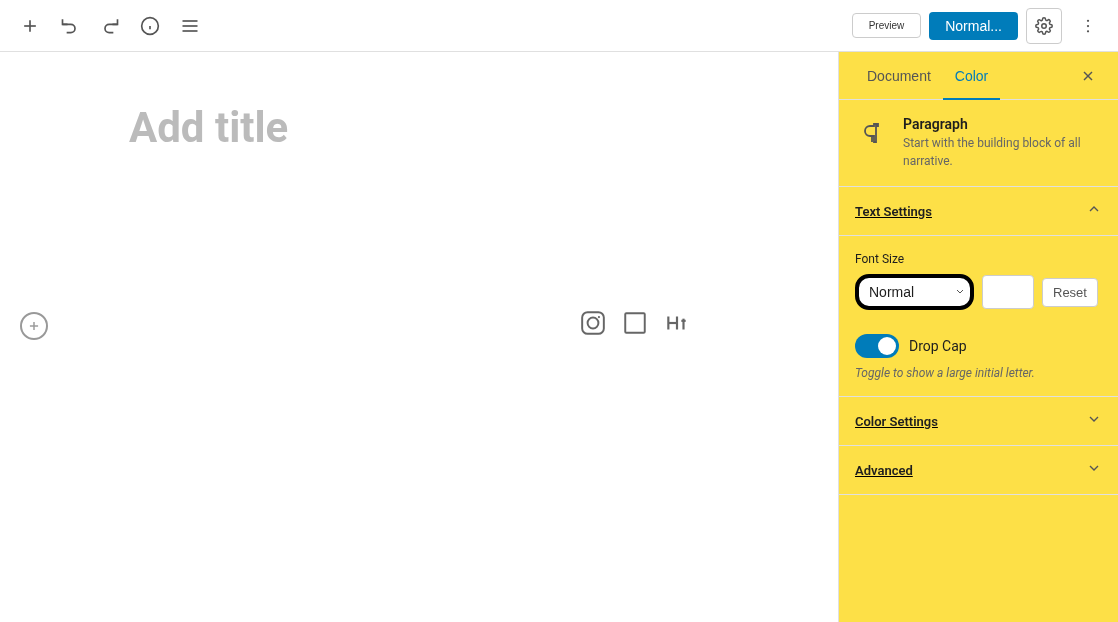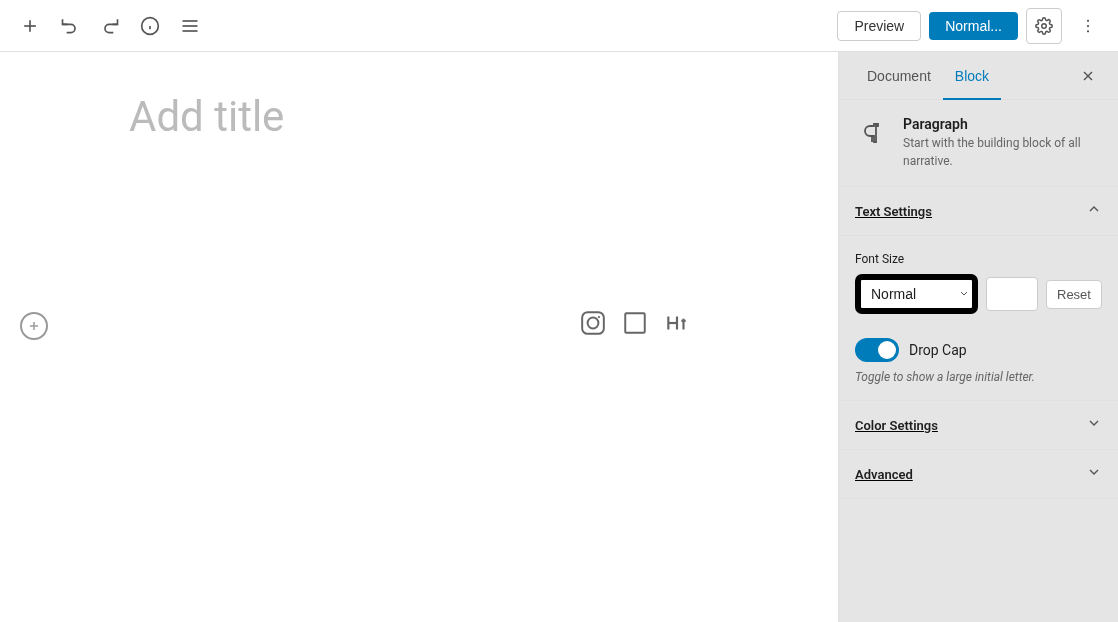--- a/index.html
+++ b/index.html
@@ -14,21 +14,21 @@
     .toolbar-left { display: flex; align-items: center; gap: 4px; }
     .toolbar-right { display: flex; align-items: center; gap: 8px; }
     .toolbar-btn {
       width: 36px; height: 36px; border: none; background: none;
       cursor: pointer; border-radius: 4px; display: flex; align-items: center;
       justify-content: center; color: #555;
     }
     .toolbar-btn svg { width: 20px; height: 20px; }
     .btn-preview {
       padding: 6px 16px; border: 1px solid #ccc; border-radius: 4px;
-      background: #fff; cursor: pointer; font-size: 14px; color: #333;
+      background: #fff; cursor: pointer; font-size: 10px; color: #333;
     }
     .btn-publish {
       padding: 6px 16px; border: none; border-radius: 4px;
       background: #007cba; cursor: pointer; font-size: 14px; color: #fff;
     }
     .btn-settings {
       width: 36px; height: 36px; border: 1px solid #ccc; border-radius: 4px;
       background: #fff; cursor: pointer; display: flex; align-items: center;
       justify-content: center; color: #555;
     }
@@ -44,38 +44,38 @@
     }
 
     
     .editor-area {
       flex: 1; background: #fff; position: relative; overflow: hidden;
     }
     .editor-inner {
       max-width: 700px; margin: 0 auto; padding: 40px 60px;
     }
     .add-title {
-      font-size: 42px; color: #bbb; font-weight: 400;
-      cursor: text; line-height: 1.2;
+      font-size: 42px; color: #bbb; font-weight: 700;
+      cursor: text; line-height: 1.2; margin-top: 11px;
     }
     .add-block-btn {
       position: absolute; left: 20px; top: 260px;
       width: 28px; height: 28px; border: 2px solid #999; border-radius: 50%;
       background: none; cursor: pointer; display: flex; align-items: center;
       justify-content: center; color: #999;
     }
     .block-icons {
       position: absolute; left: 580px; top: 258px;
       display: flex; align-items: center; gap: 16px; color: #666;
     }
     .block-icon { width: 26px; height: 26px; cursor: pointer; }
 
     
     .sidebar {
-      width: 280px; border-left: 1px solid #e0e0e0; background: #e5e5e5;
+      width: 280px; border-left: 1px solid #e0e0e0; background: #fde047;
       display: flex; flex-direction: column; flex-shrink: 0; overflow-y: auto;
     }
 
     
     .sidebar-tabs {
       display: flex; align-items: center; border-bottom: 1px solid #e0e0e0;
       padding: 0 16px; position: relative; flex-shrink: 0;
     }
     .sidebar-tab {
       padding: 16px 12px 14px; font-size: 14px; cursor: pointer;
@@ -115,21 +115,21 @@
     
     .section-content {
       padding: 16px; border-bottom: 1px solid #e0e0e0;
     }
     .font-size-label { font-size: 12px; color: #1e1e1e; margin-bottom: 8px; }
     .font-size-controls { display: flex; align-items: center; gap: 8px; }
     .select-wrap {
       position: relative; display: inline-block;
     }
     .font-size-select {
-      padding: 6px 28px 6px 10px; border: 6px solid #000000; border-radius: 7px;
+      padding: 6px 28px 6px 10px; border: 4px solid #000000; border-radius: 14px;
       font-size: 14px; color: #1e1e1e; background: #fff; appearance: none;
       cursor: pointer; min-width: 100px;
     }
     .select-arrow {
       position: absolute; right: 8px; top: 50%; transform: translateY(-50%);
       pointer-events: none; color: #555;
     }
     .font-size-input {
       width: 52px; height: 34px; border: 1px solid #ccc; border-radius: 4px;
       text-align: center; font-size: 14px; color: #1e1e1e;
@@ -253,21 +253,21 @@
         <line x1="16" y1="10" x2="20" y2="10"></line>
           <line x1="18" y1="8" x2="18" y2="18"></line>
       </svg>
     </div>
   </div>
 
   <div class="sidebar">
 
     <div class="sidebar-tabs">
       <button class="sidebar-tab">Document</button>
-      <button class="sidebar-tab active">Block</button>
+      <button class="sidebar-tab active">Color</button>
       <button class="sidebar-close">
         <svg width="16" height="16" viewBox="0 0 24 24" fill="none" stroke="currentColor" stroke-width="2">
           <line x1="18" y1="6" x2="6" y2="18"></line>
             <line x1="6" y1="6" x2="18" y2="18"></line>
         </svg>
       </button>
     </div>
 
     <div class="block-info">
       <div class="block-info-icon">

